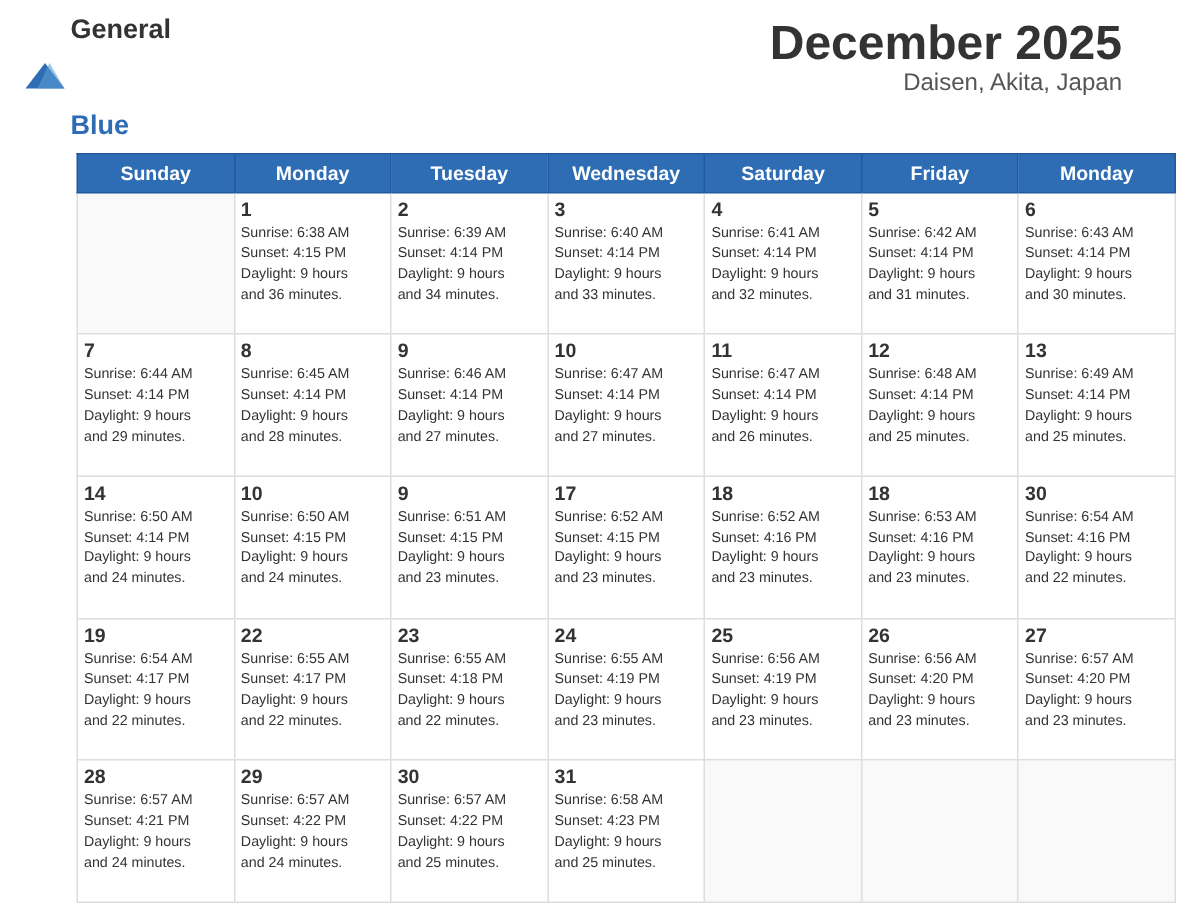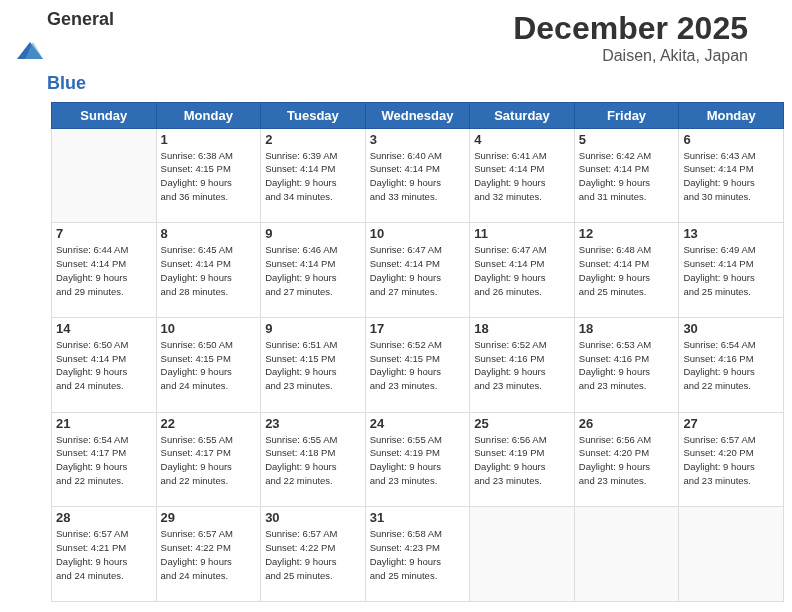--- a/index.html
+++ b/index.html
@@ -218,21 +218,21 @@
             <span class="day-number">18</span>
             <div class="day-info">Sunrise: 6:53 AM<br>Sunset: 4:16 PM<br>Daylight: 9 hours<br>and 23 minutes.</div>
           </td>
           <td>
             <span class="day-number">30</span>
             <div class="day-info">Sunrise: 6:54 AM<br>Sunset: 4:16 PM<br>Daylight: 9 hours<br>and 22 minutes.</div>
           </td>
         </tr>
         <tr>
           <td>
-            <span class="day-number">21</span>
+            <span class="day-number">19</span>
             <div class="day-info">Sunrise: 6:54 AM<br>Sunset: 4:17 PM<br>Daylight: 9 hours<br>and 22 minutes.</div>
           </td>
           <td>
             <span class="day-number">22</span>
             <div class="day-info">Sunrise: 6:55 AM<br>Sunset: 4:17 PM<br>Daylight: 9 hours<br>and 22 minutes.</div>
           </td>
           <td>
             <span class="day-number">23</span>
             <div class="day-info">Sunrise: 6:55 AM<br>Sunset: 4:18 PM<br>Daylight: 9 hours<br>and 22 minutes.</div>
           </td>

